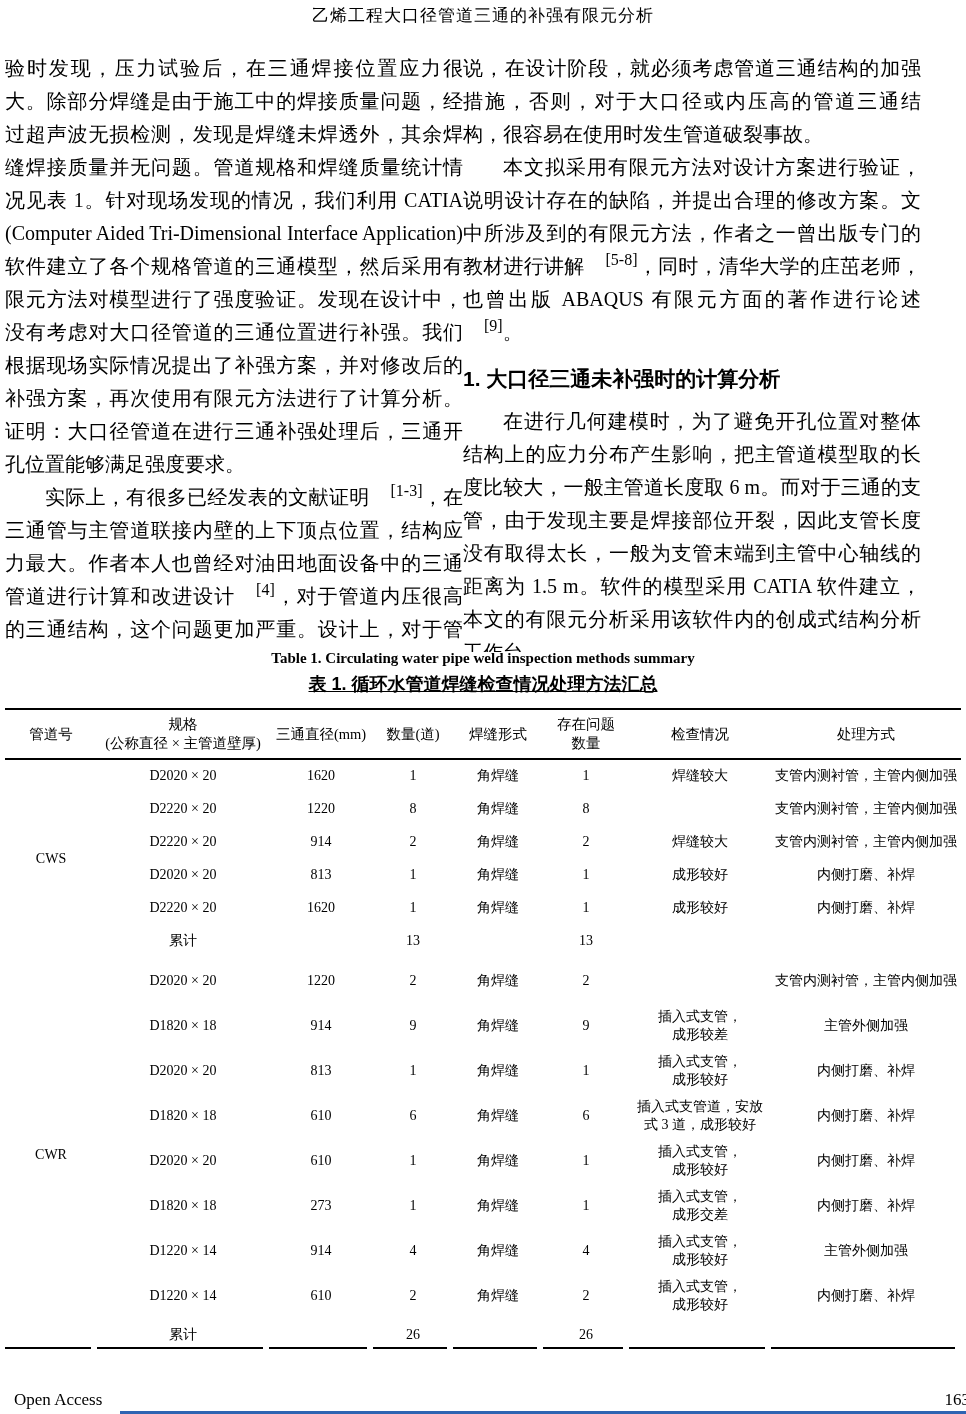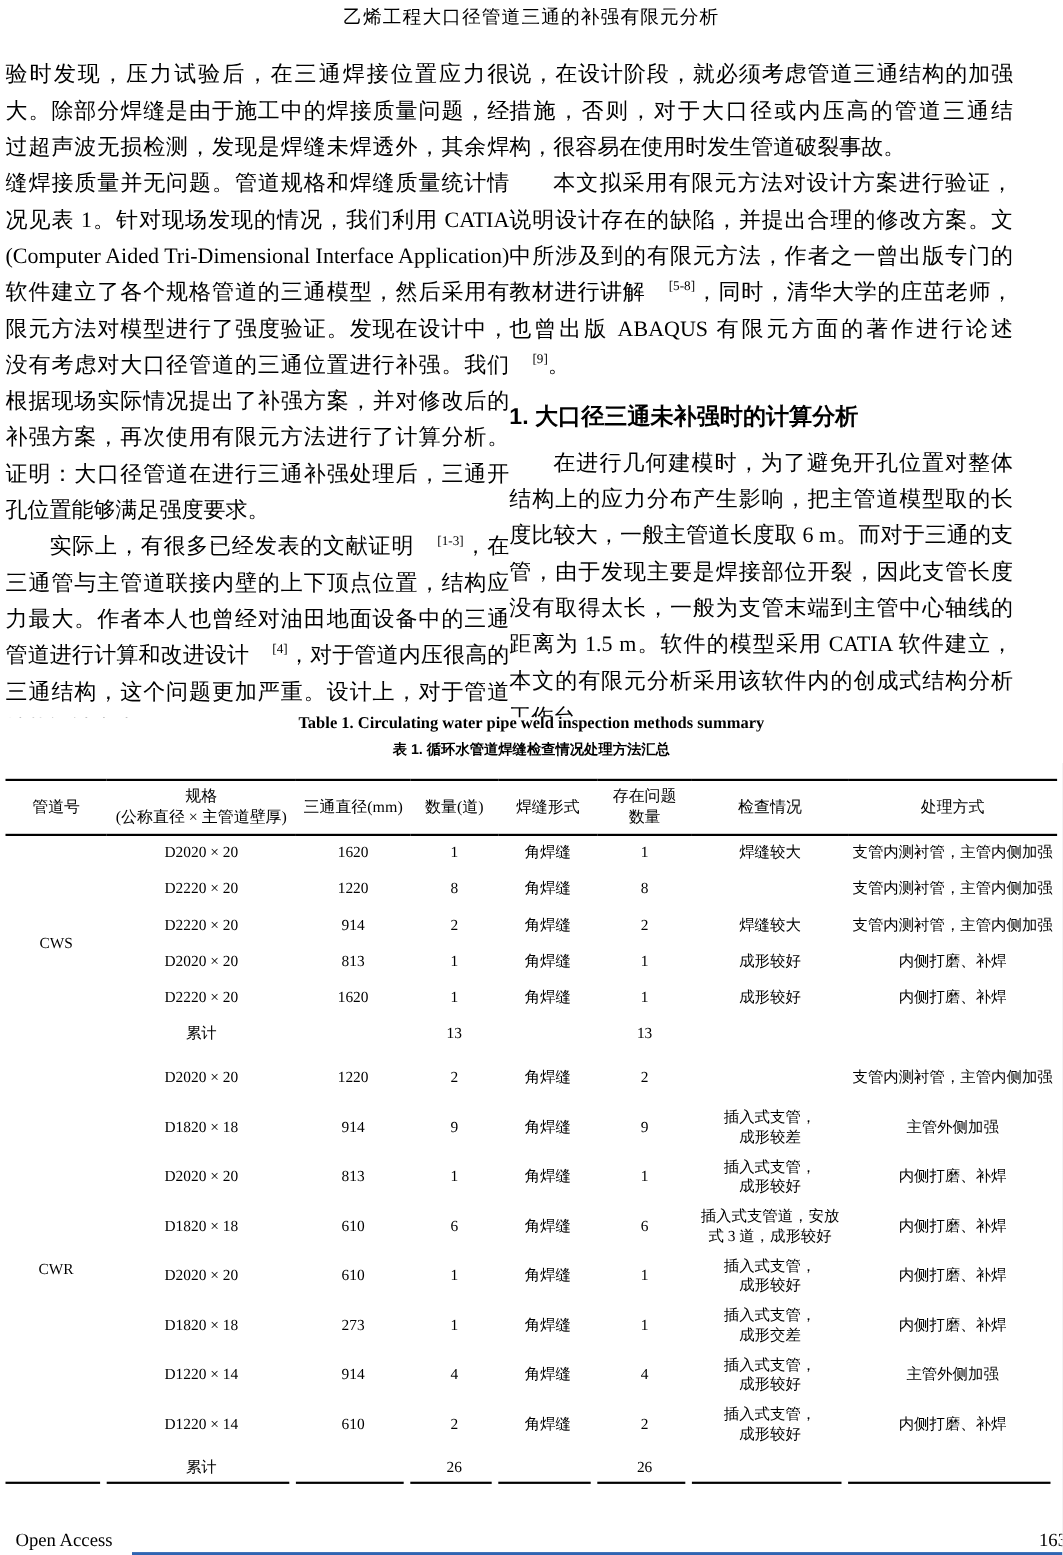--- a/index.html
+++ b/index.html
@@ -14,31 +14,32 @@
   }
   .columns{
     position:absolute;top:52px;left:5px;width:956px;height:600px;
     display:flex;overflow:hidden;
   }
   .col{width:458px;}
   p.para{
     margin:0;font-size:20px;line-height:33px;text-align:justify;
   }
   p.para.indent{text-indent:2em;}
-  sup{font-size:12px;line-height:0;padding-left:21px;}
+  sup{font-size:16px;line-height:0;padding-left:21px;}
   .section-heading{
     font-family:"Liberation Sans","DejaVu Sans",sans-serif;
     font-size:21px;font-weight:bold;line-height:30px;
     margin:15px 0 11px 0;
   }
   .caption{position:absolute;top:650px;left:0;width:966px;text-align:center;}
   .cap-en{font-size:15px;font-weight:bold;}
   .cap-zh{
-    font-size:13px;font-weight:bold;margin-top:5px;
+    font-size:18px;font-weight:bold;margin-top:5px;
     font-family:"Liberation Sans","DejaVu Sans",sans-serif;
+    text-decoration:underline;
   }
   table.data{
     position:absolute;top:708px;left:5px;width:956px;
     border-collapse:collapse;table-layout:fixed;
     border-top:2px solid #000;
   }
   .c1{width:92px;}  .c2{width:172px;} .c3{width:104px;} .c4{width:80px;}
   .c5{width:90px;}  .c6{width:86px;}  .c7{width:142px;} .c8{width:190px;}
   table.data thead th{
     border-bottom:2px solid #000;font-weight:normal;font-size:14.5px;

